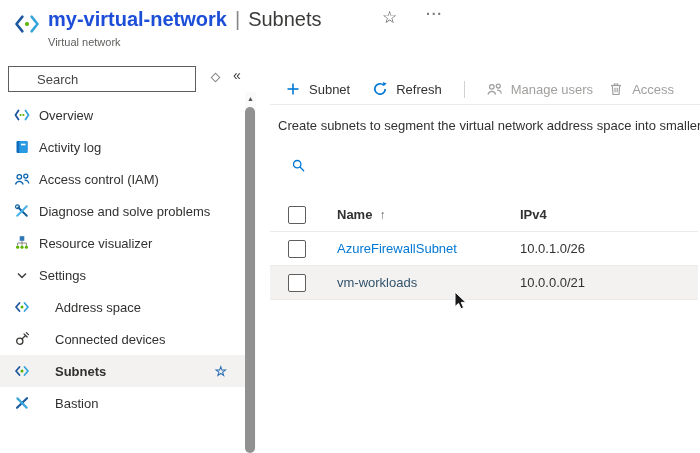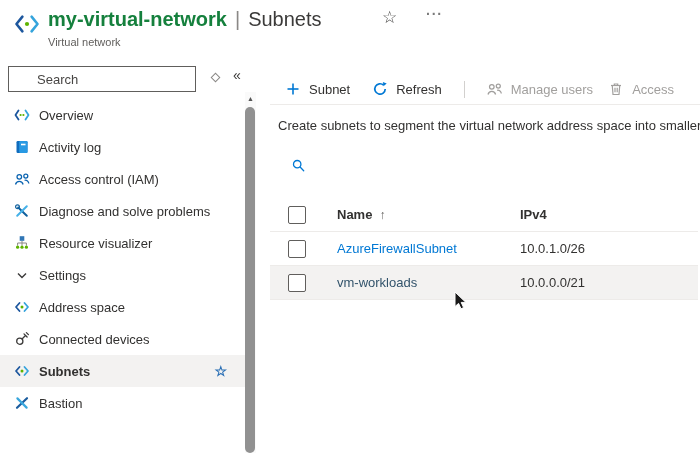--- a/index.html
+++ b/index.html
@@ -10,41 +10,41 @@
   *{box-sizing:border-box;}
   html,body{margin:0;padding:0;}
   body{width:700px;height:453px;overflow:hidden;background:#fff;
        font-family:"Liberation Sans",sans-serif;color:var(--text);position:relative;}
   #app{position:relative;width:700px;height:453px;background:#fff;}
 
   
   .hdr-icon{position:absolute;left:13px;top:13px;width:28px;height:22px;}
   .title-row{position:absolute;left:48px;top:8px;display:flex;align-items:baseline;gap:8px;
              font-size:20px;white-space:nowrap;}
-  .title-name{font-weight:bold;color:#15803d;}
+  .title-name{font-weight:bold;color:#1d4ed8;}
   .title-pipe{color:#8a8886;font-weight:400;}
   .title-section{color:#3b3a39;font-weight:400;}
   .hdr-star{position:absolute;left:382px;top:9px;font-size:17px;color:#494847;line-height:1;cursor:default;}
   .hdr-more{position:absolute;left:426px;top:6px;font-size:14px;color:#7a7a7a;letter-spacing:1px;font-weight:bold;}
   .subtitle{position:absolute;left:48px;top:36px;font-size:11px;color:var(--text-secondary);}
 
   
   .side-search{position:absolute;left:8px;top:66px;width:188px;height:26px;
                border:1px solid #605e5c;border-radius:0;padding:0 6px 0 28px;
                font-size:13px;font-family:inherit;color:var(--text);outline:none;background:#fff;}
   input::placeholder{color:#484644;opacity:1;}
   .side-search-icon{position:absolute;left:15px;top:72px;width:13px;height:13px;}
   .side-diamond{position:absolute;left:212px;top:74px;width:7px;height:7px;
                 border:1px solid #8a8886;transform:rotate(45deg);background:#fff;}
   .side-collapse{position:absolute;left:233px;top:67px;font-size:14px;color:#3b3a39;}
 
   .menu{position:absolute;left:0;top:99px;width:245px;}
   .menu-item{height:32px;display:flex;align-items:center;padding-left:14px;
              font-size:13px;color:var(--text);cursor:default;}
-  .menu-item.indent{}
+  .menu-item.indent{gap:16px;}
   .menu-item.selected{background:var(--selected-bg);font-weight:bold;}
   .mi-icon{width:16px;height:16px;margin-right:9px;flex:0 0 16px;}
   .mi-star{margin-left:auto;margin-right:18px;color:#2a6fb5;font-size:14px;line-height:1;}
 
   
   .sb-track{position:absolute;left:245px;top:92px;width:11px;height:361px;background:#fafafa;}
   .sb-arrow{position:absolute;left:245px;top:95px;width:11px;text-align:center;
             font-size:7px;color:#555;line-height:1;}
   .sb-thumb{position:absolute;left:245px;top:107px;width:10px;height:346px;
             background:#919191;border-radius:5px;}

